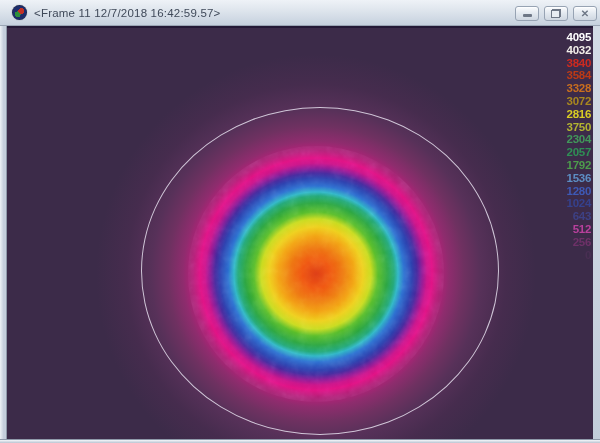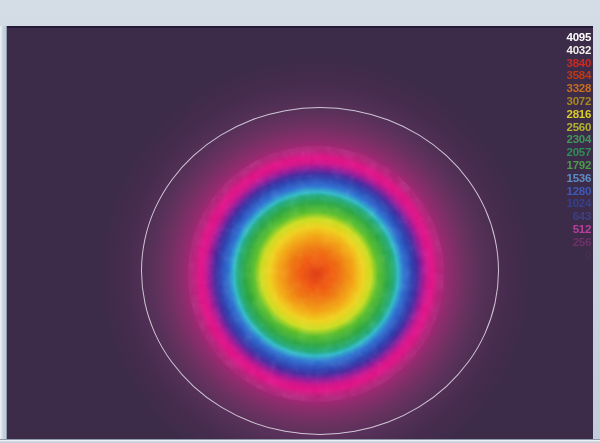--- a/index.html
+++ b/index.html
@@ -83,20 +83,35 @@
     height:12.8px;line-height:12.8px;
     font-size:11.5px;font-weight:bold;letter-spacing:-.3px;
     font-family:"Liberation Sans",sans-serif;
   }
 </style>
 </head>
 <body>
 
 <div class="window">
 
+  <div class="titlebar">
+    <span class="app-icon"></span>
+    <span class="title">&lt;Frame 11 12/7/2018 16:42:59.57&gt;</span>
+    <div class="controls">
+      <button class="wbtn">
+        <span class="glyph-min"></span>
+      </button>
+      <button class="wbtn">
+        <span class="glyph-restore"></span>
+      </button>
+      <button class="wbtn">
+        <span class="glyph-close">✕</span>
+      </button>
+    </div>
+  </div>
 
   <div class="viewport" style="background: rgb(60, 43, 73);">
     <div class="beam" style="background: radial-gradient(220px, rgb(221, 59, 20) 0px, rgb(239, 82, 16) 14px, rgb(238, 118, 18) 26px, rgb(242, 163, 19) 38px, rgb(238, 207, 28) 47px, rgb(200, 219, 31) 55px, rgb(89, 189, 42) 62px, rgb(43, 165, 63) 71px, rgb(35, 168, 120) 78px, rgb(47, 182, 198) 82px, rgb(43, 110, 208) 88px, rgb(43, 63, 174) 96px, rgb(69, 40, 157) 101px, rgb(140, 27, 150) 106px, rgb(203, 20, 137) 111px, rgb(224, 17, 131) 116px, rgb(181, 32, 121) 123px, rgb(143, 44, 110) 133px, rgb(111, 49, 97) 148px, rgb(87, 49, 89) 165px, rgb(70, 44, 78) 190px, rgb(60, 43, 73) 220px);"></div>
 
     <svg class="noise-svg" width="300" height="300" viewBox="0 0 300 300">
       <defs>
         <filter id="beamnoise" x="0" y="0" width="100%" height="100%">
           <feTurbulence type="fractalNoise" baseFrequency="0.09" numOctaves="3" seed="7" stitchTiles="stitch"></feTurbulence>
           <feColorMatrix type="saturate" values="0"></feColorMatrix>
         </filter>
@@ -110,21 +125,21 @@
     <div class="aperture" style="border-color: rgba(224, 218, 232, 0.88);"></div>
 
     <div class="colorbar">
         <div class="cbrow" style="color: rgb(255, 255, 255);">4095</div>
         <div class="cbrow" style="color: rgb(242, 239, 233);">4032</div>
         <div class="cbrow" style="color: rgb(205, 42, 32);">3840</div>
         <div class="cbrow" style="color: rgb(188, 58, 22);">3584</div>
         <div class="cbrow" style="color: rgb(201, 110, 30); text-align: center;">3328</div>
         <div class="cbrow" style="color: rgb(168, 135, 31);">3072</div>
         <div class="cbrow" style="color: rgb(217, 204, 36);">2816</div>
-        <div class="cbrow" style="color: rgb(178, 179, 49);">2560</div>
+        <div class="cbrow" style="color: rgb(178, 179, 49);">3750</div>
         <div class="cbrow" style="color: rgb(65, 151, 90);">2304</div>
         <div class="cbrow" style="color: rgb(47, 143, 85);">2057</div>
         <div class="cbrow" style="color: rgb(77, 156, 76);">1792</div>
         <div class="cbrow" style="color: rgb(93, 142, 196);">1536</div>
         <div class="cbrow" style="color: rgb(62, 89, 181); text-align: right;">1280</div>
         <div class="cbrow" style="color: rgb(53, 65, 141);">1024</div>
         <div class="cbrow" style="color: rgb(61, 64, 132);">643</div>
         <div class="cbrow" style="color: rgb(184, 64, 156);">512</div>
         <div class="cbrow" style="color: rgb(110, 49, 104);">256</div>
         <div class="cbrow" style="color: rgb(73, 47, 83);">0</div>

